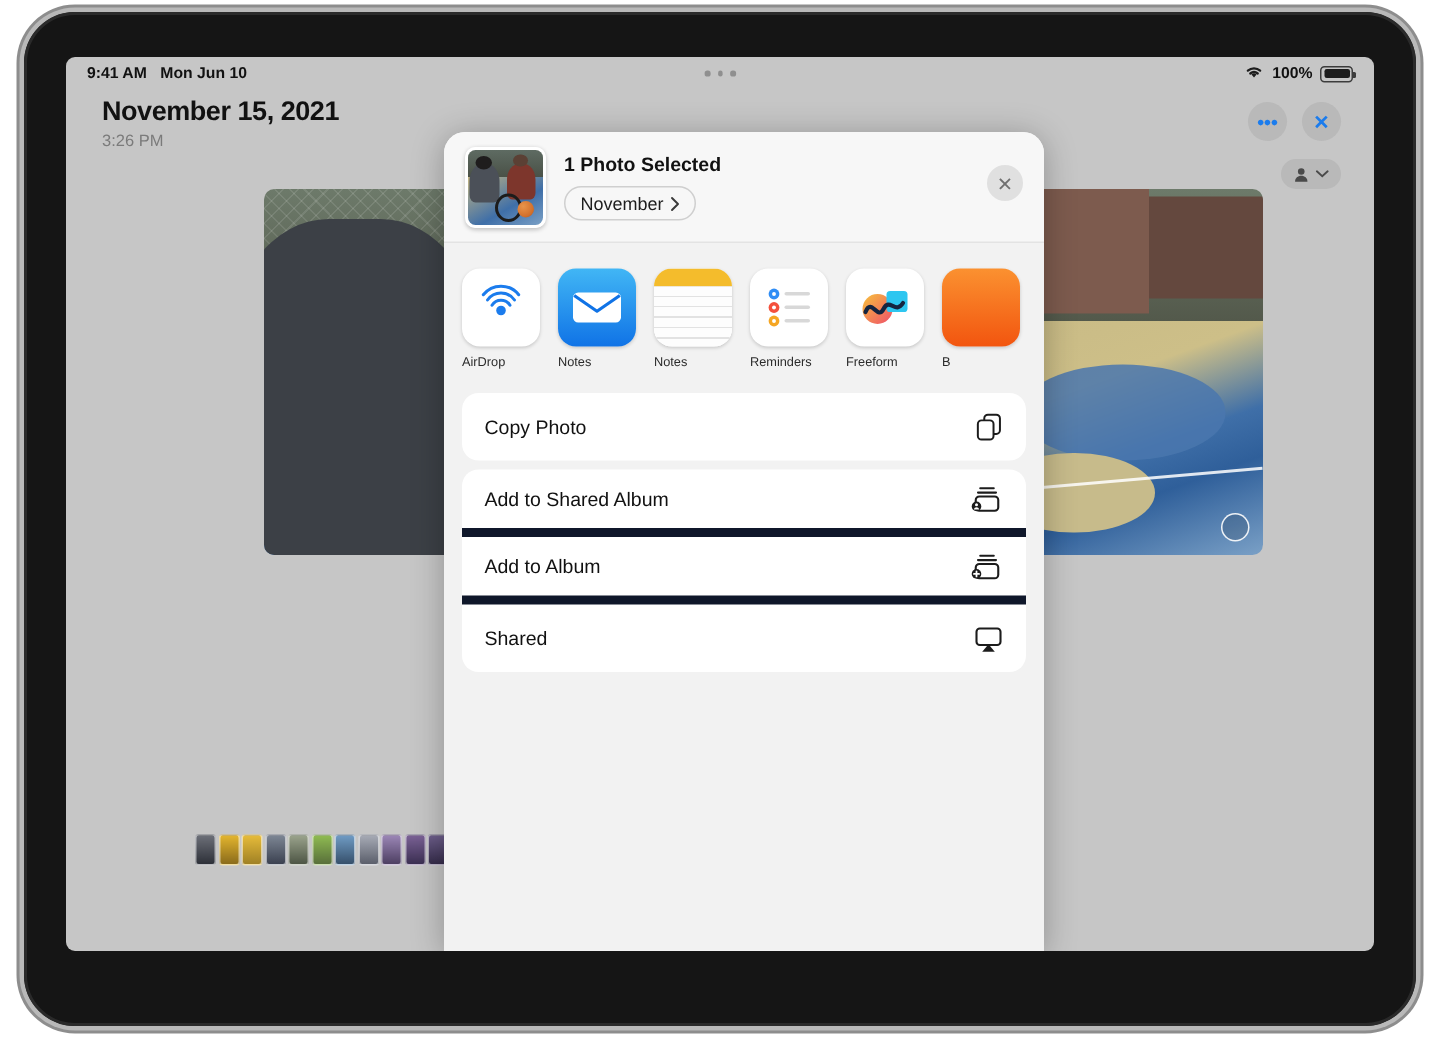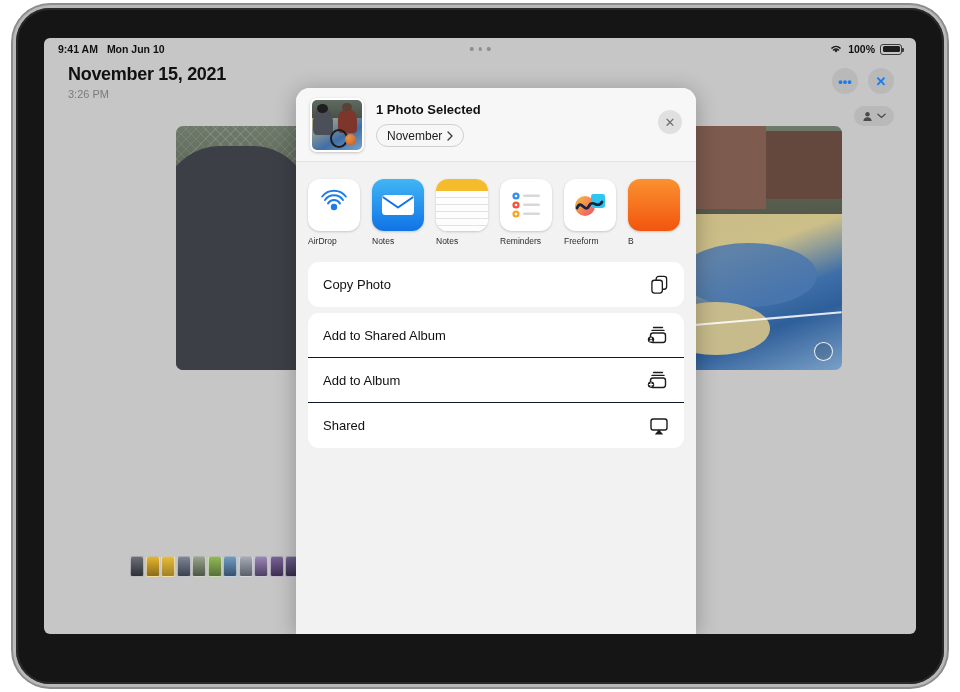--- a/index.html
+++ b/index.html
@@ -198,21 +198,21 @@
     position: relative; overflow: hidden;
     display: flex; align-items: center; justify-content: center;
   }
   .app-label { font-size: 8.5px; color: #2b2b2b; margin-top: 5px;
     white-space: nowrap; overflow: hidden; }
 
   .action-group { background: #fff; border-radius: 11px; margin: 6px 12px; overflow: hidden; }
   .action-row {
     height: 45px; display: flex; align-items: center;
     padding: 0 15px; font-size: 13px; color: #111;
-    border-bottom: 1px solid #0f172a;
+    border-bottom: 6px solid #0f172a;
   }
   .action-row:last-child { border-bottom: none; }
   .action-icon { margin-left: auto; color: #1c1c1c; display: flex; align-items: center; }
 </style>
 </head>
 <body>
 
 <div id="device-frame">
   <div id="device-outer-band"></div>
   <div id="power-dot"></div>

